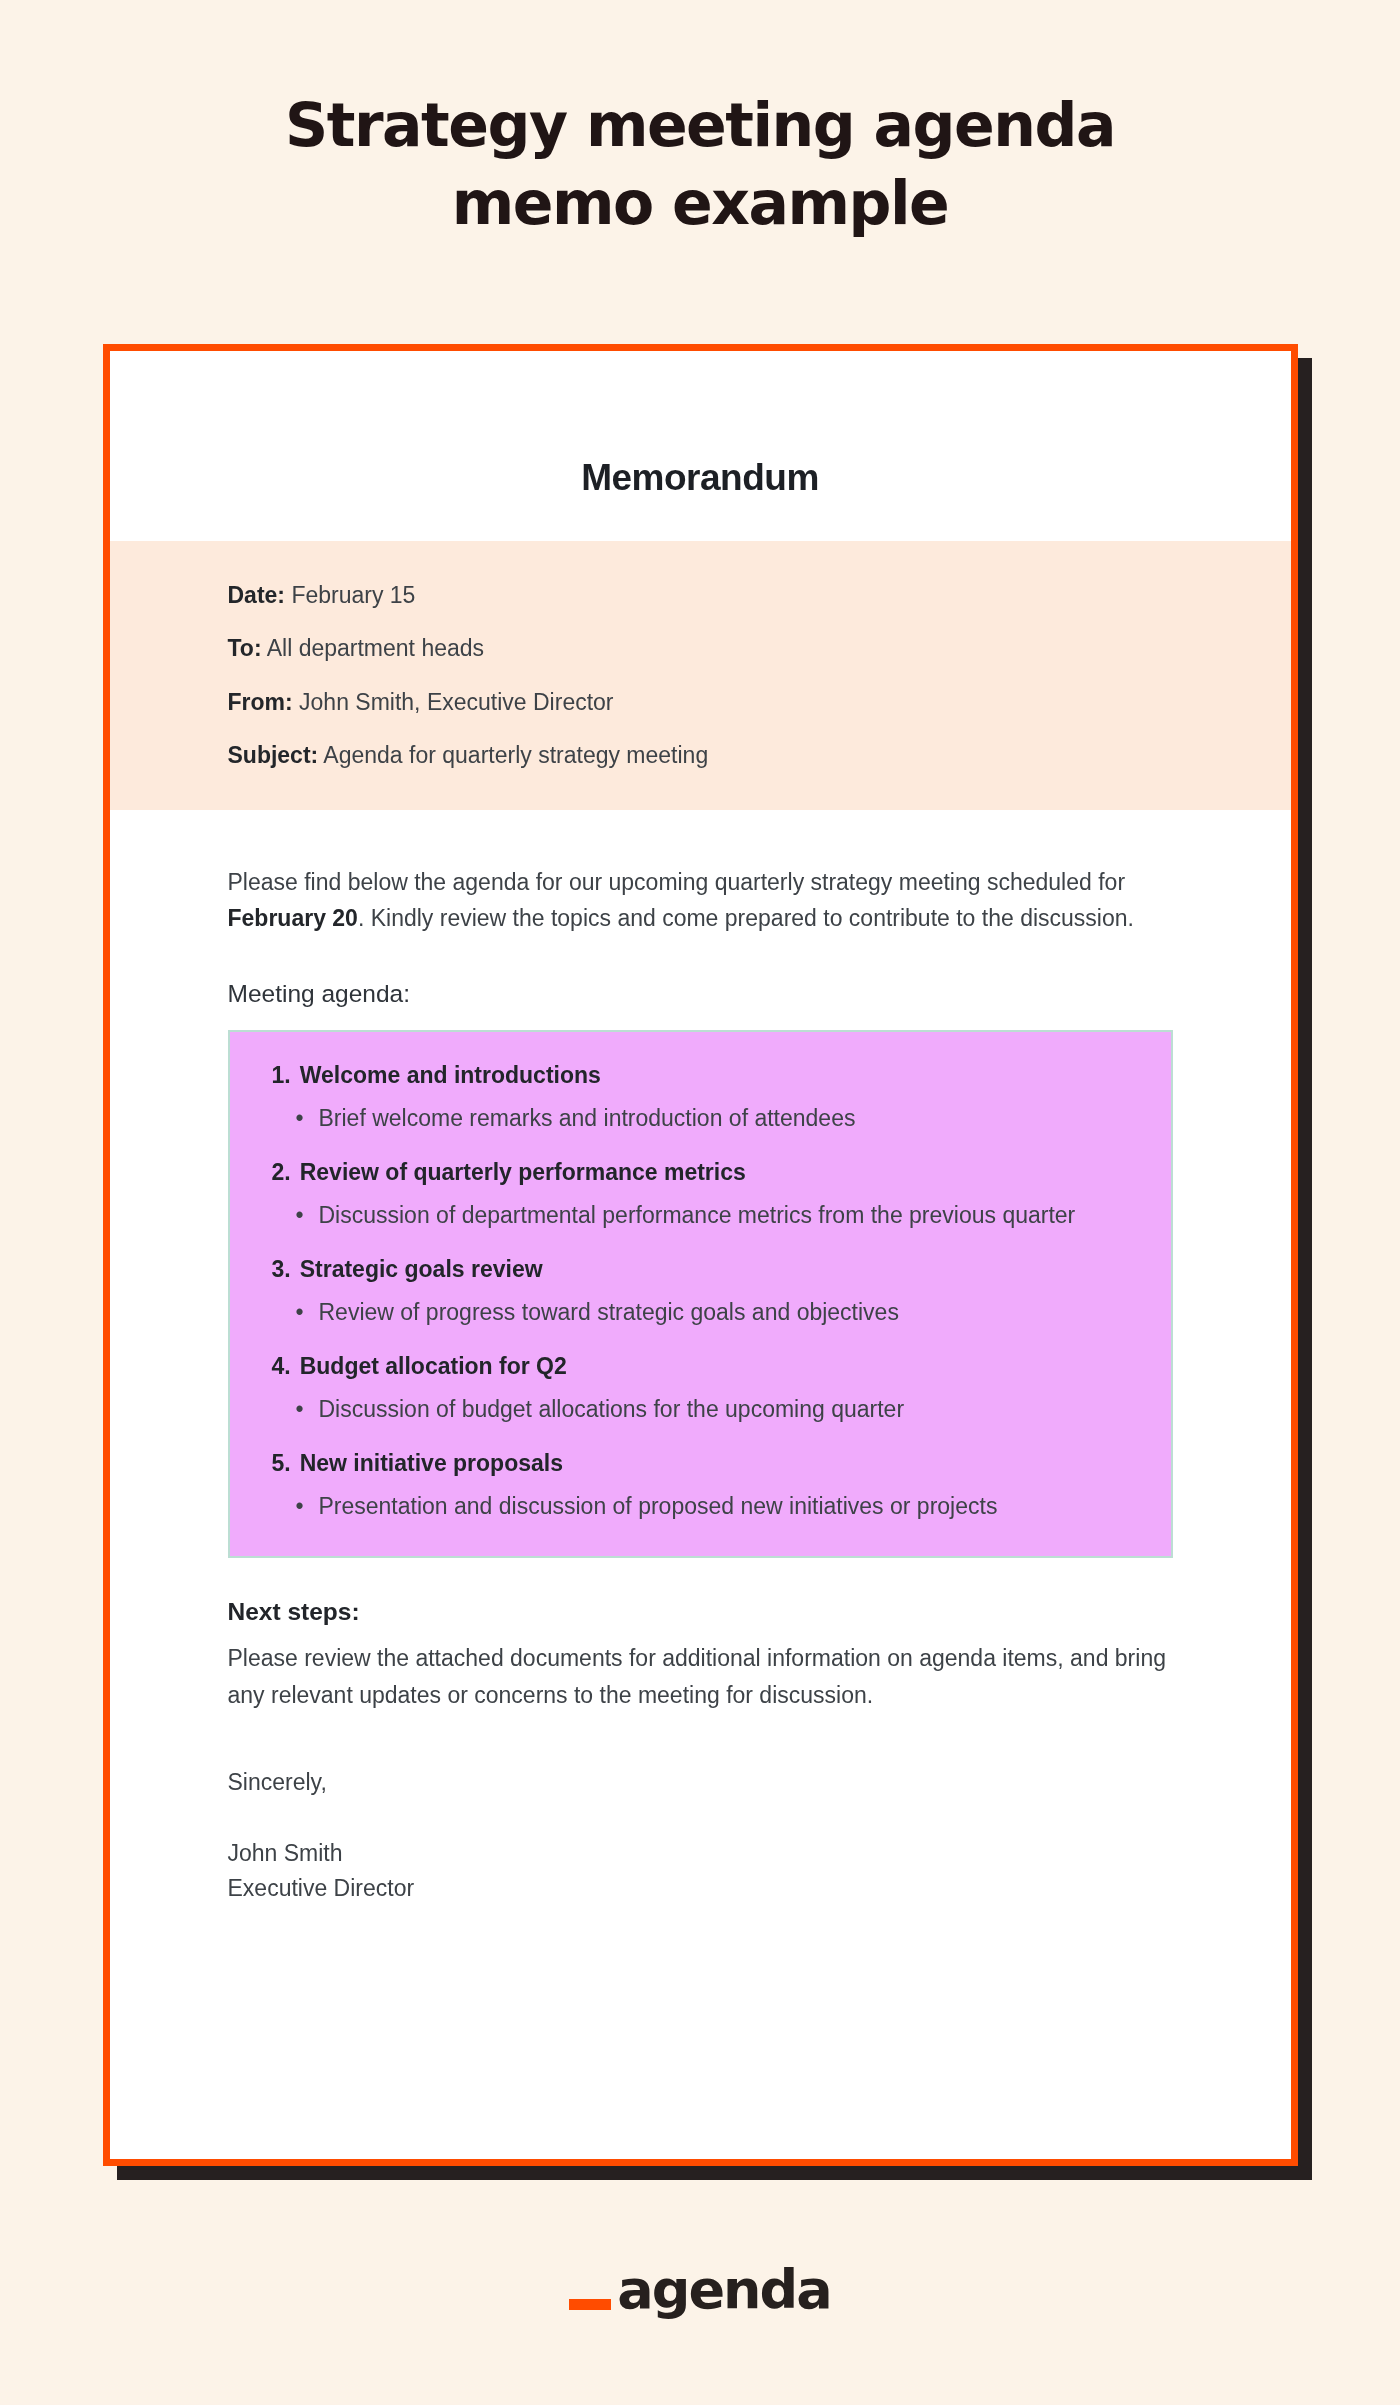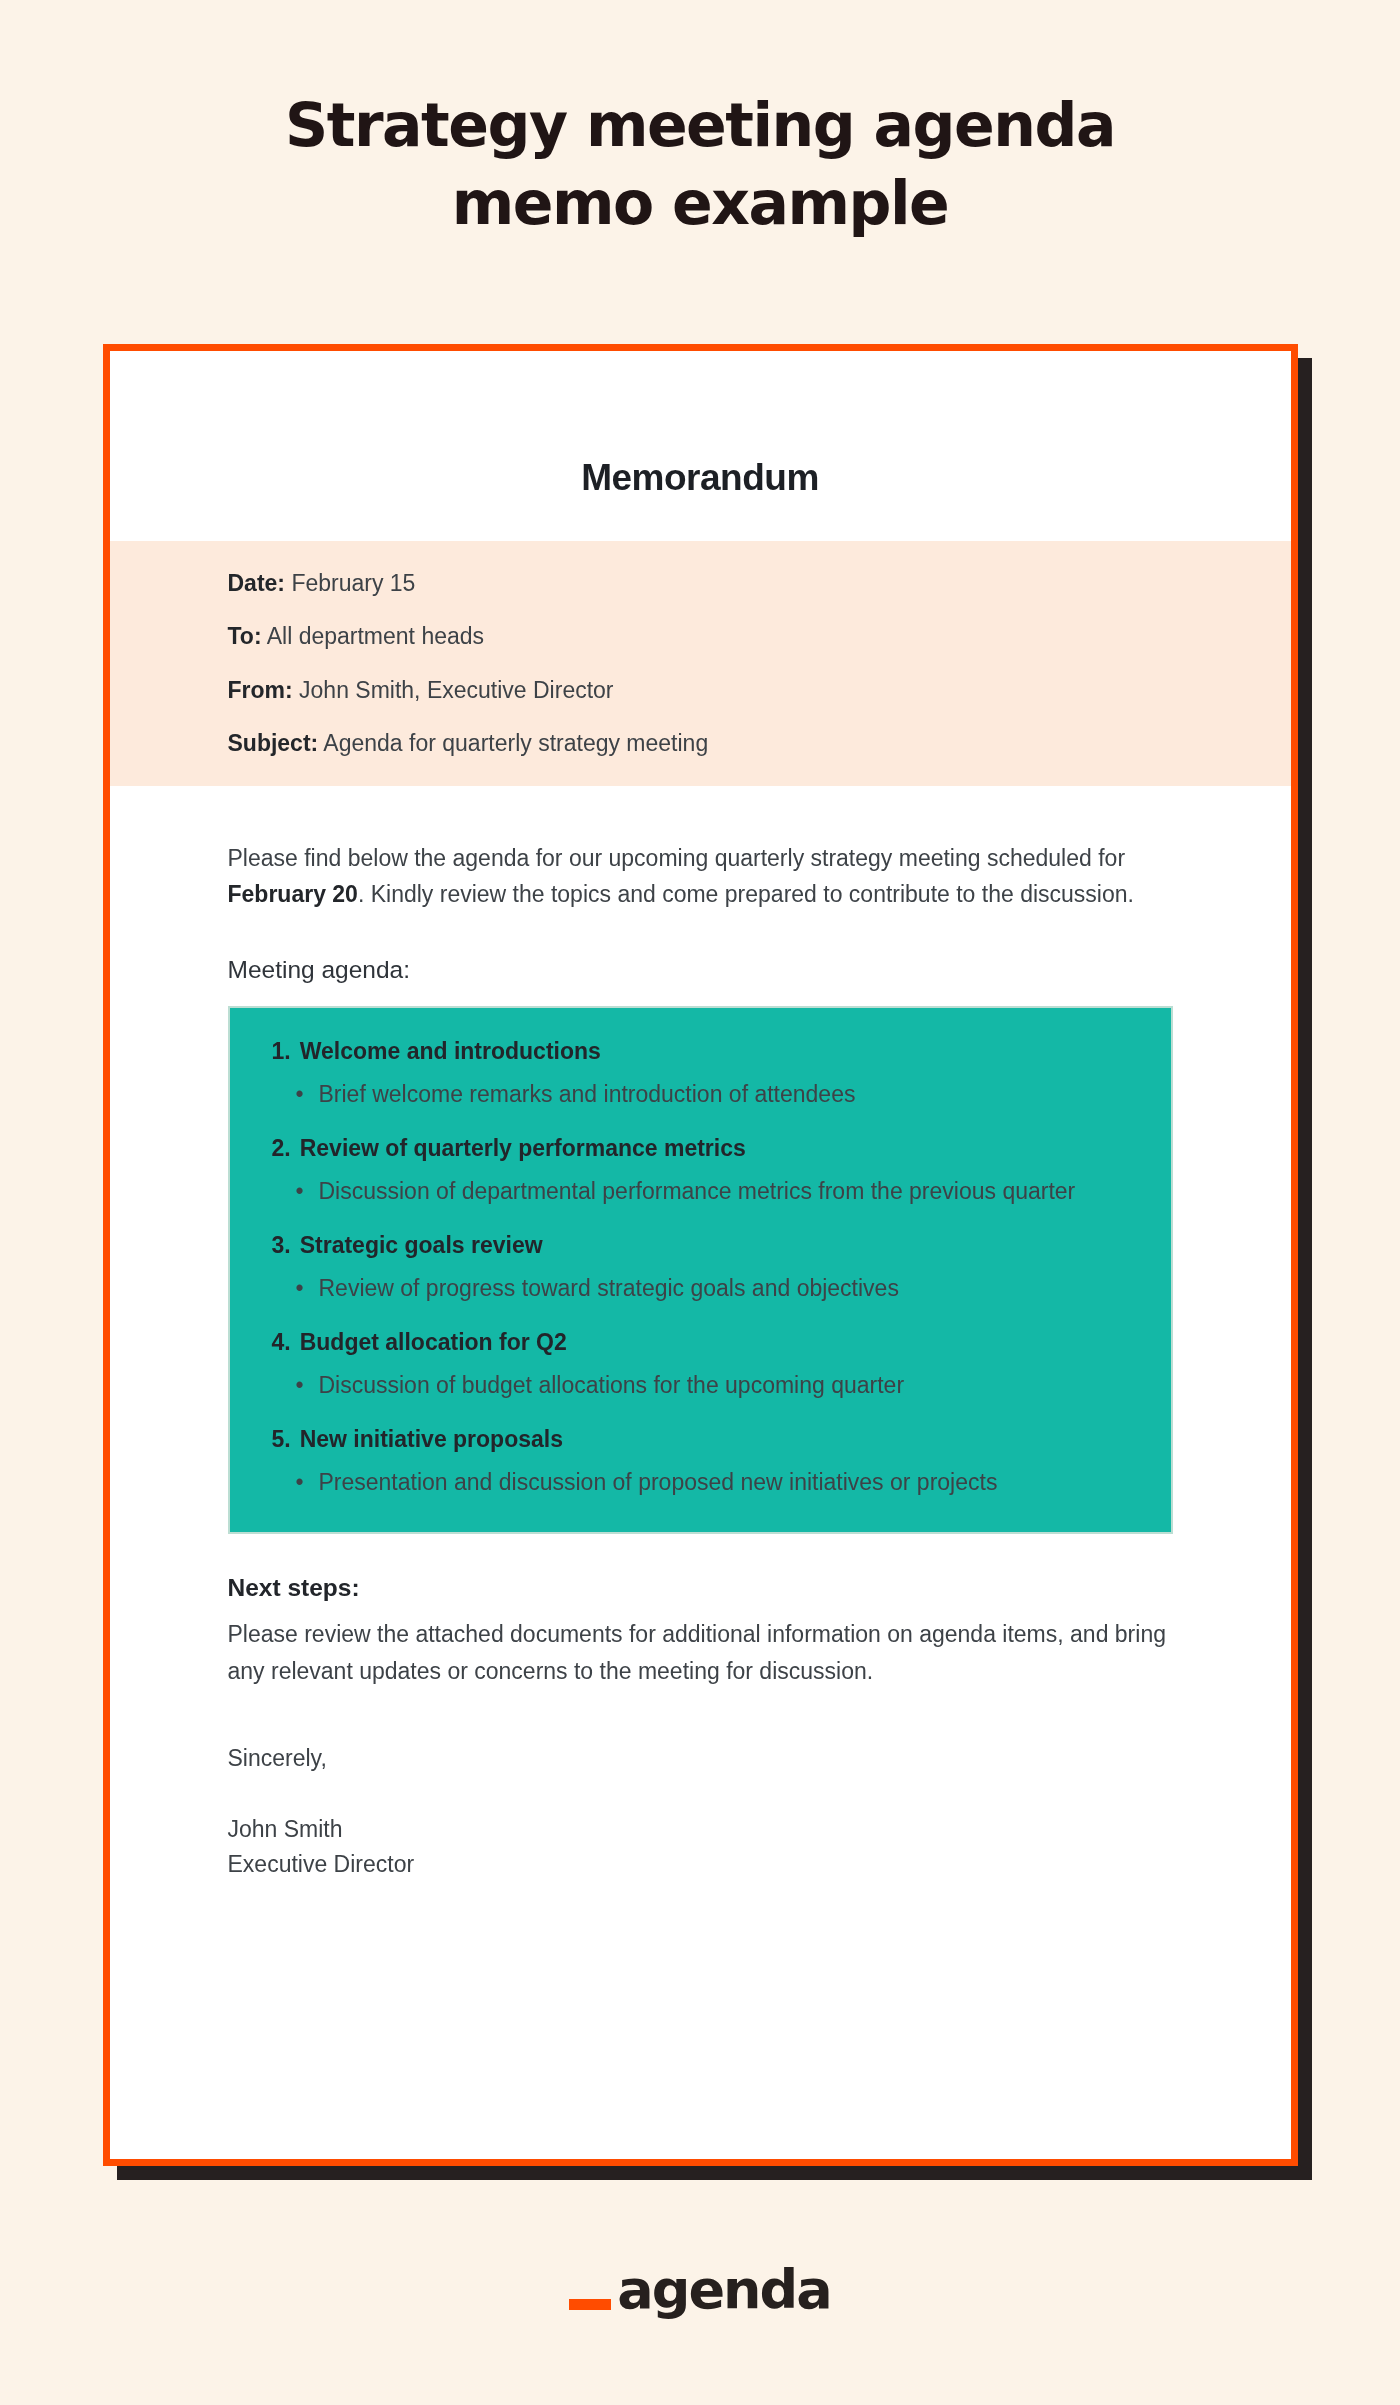--- a/index.html
+++ b/index.html
@@ -34,42 +34,42 @@
   .memo-heading {
     text-align:center;
     font-size:37px;
     font-weight:bold;
     letter-spacing:-0.5px;
     color:#1d2025;
   }
   .meta-band {
     margin-top:42px;
     background:#fdeadc;
-    padding:30px 118px;
+    padding:42px 118px;
   }
   .meta-row {
     font-size:23px;
     line-height:1.1;
     margin-bottom:28px;
     color:#3d4247;
   }
   .meta-row:last-child { margin-bottom:0; }
   .meta-row b { color:#23262a; }
   .memo-body { padding:54px 118px 0 118px; }
   .intro { font-size:23px; line-height:1.57; }
   .intro b { color:#23262a; }
   .agenda-label {
     margin-top:44px;
     font-size:24.5px;
     color:#2f343a;
   }
   .agenda-box {
     margin-top:22px;
     border:2px solid #bcded3;
-    background:#14b8a6;
+    background:#f0abfc;
     padding:30px 40px 32px 42px;
   }
   .agenda-item { margin-bottom:22px; }
   .agenda-item:last-child { margin-bottom:0; }
   .agenda-item-title {
     font-size:23px;
     font-weight:bold;
     color:#22252a;
     margin-bottom:11px;
   }

